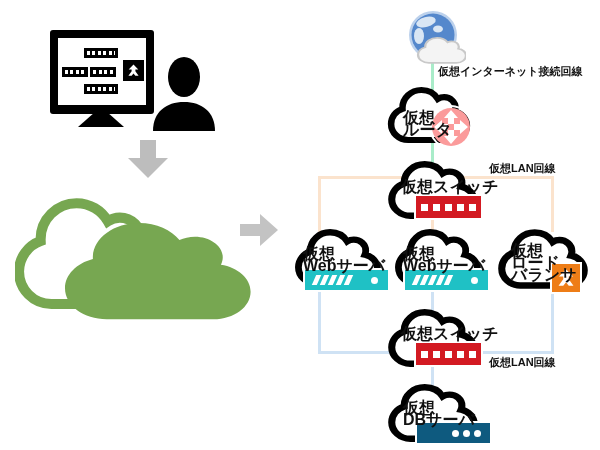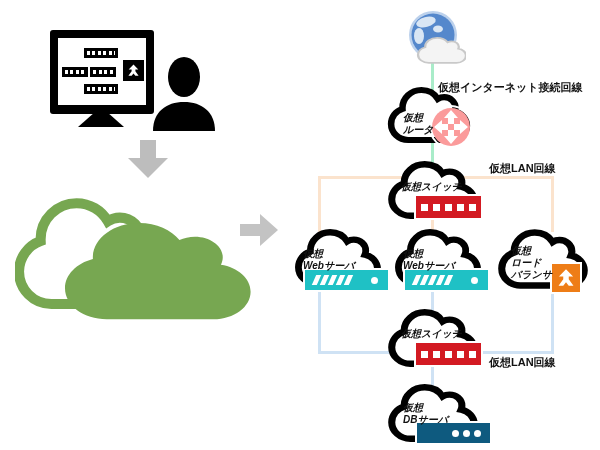--- a/index.html
+++ b/index.html
@@ -7,21 +7,21 @@
           font-family:"Liberation Sans","DejaVu Sans",sans-serif;}
   .abs{position:absolute;}
   svg.abs{display:block;}
   
   .line{position:absolute;}
   .mint{background:#a9ecc9;}
   .peach{background:#fbe3cd;}
   .blue{background:#cfe2f4;}
   
   .link-lbl{position:absolute;font-size:11px;font-weight:bold;color:#111;white-space:nowrap;}
-  .node-lbl{position:absolute;font-size:10px;line-height:12px;font-weight:bold;color:#111;white-space:nowrap;font-style:italic;}
+  .node-lbl{position:absolute;font-size:16px;line-height:12px;font-weight:bold;color:#111;white-space:nowrap;}
   .pool-lbl{position:absolute;left:92px;top:256px;width:150px;text-align:center;color:#fff;
             font-size:13px;line-height:22px;font-weight:bold;letter-spacing:1px;}
   
   .monitor{position:absolute;left:50px;top:30px;width:104px;height:84px;background:#000;border-radius:3px;}
   .monitor .screen{position:absolute;left:8px;top:8px;right:8px;bottom:9px;background:#fff;}
   .stand{position:absolute;left:78px;top:114px;width:46px;height:13px;background:#000;
          clip-path:polygon(32% 0,68% 0,100% 100%,0 100%);}
   .mb{position:absolute;background:#000;}
   .mb .dash{position:absolute;left:3px;top:3px;right:3px;bottom:3px;
             background:repeating-linear-gradient(90deg,#fff 0 3px,rgba(0,0,0,0) 3px 5.5px);}
@@ -190,21 +190,21 @@
       <div class="sq"></div>
       <div class="sq"></div>
       <div class="sq"></div>
   </div>
   <div class="bar bar-db" style="left:417px;top:423px;width:64px;height:20px;">
     <div class="dotw"></div>
       <div class="dotw"></div>
       <div class="dotw"></div>
   </div>
 
-  <div class="link-lbl" style="left:438px;top:64px;margin-top:16px;">仮想インターネット接続回線</div>
+  <div class="link-lbl" style="left:438px;top:64px;">仮想インターネット接続回線</div>
   <div class="link-lbl" style="left:489px;top:161px;">仮想LAN回線</div>
   <div class="link-lbl" style="left:489px;top:355px;">仮想LAN回線</div>
 
   <div class="node-lbl" style="left:403px;top:112px;">
     <div>仮想</div>
     <div>ルータ</div>
   </div>
   <div class="node-lbl" style="left:401px;top:181px;">仮想スイッチ</div>
   <div class="node-lbl" style="left:303px;top:248px;">
     <div>仮想</div>

